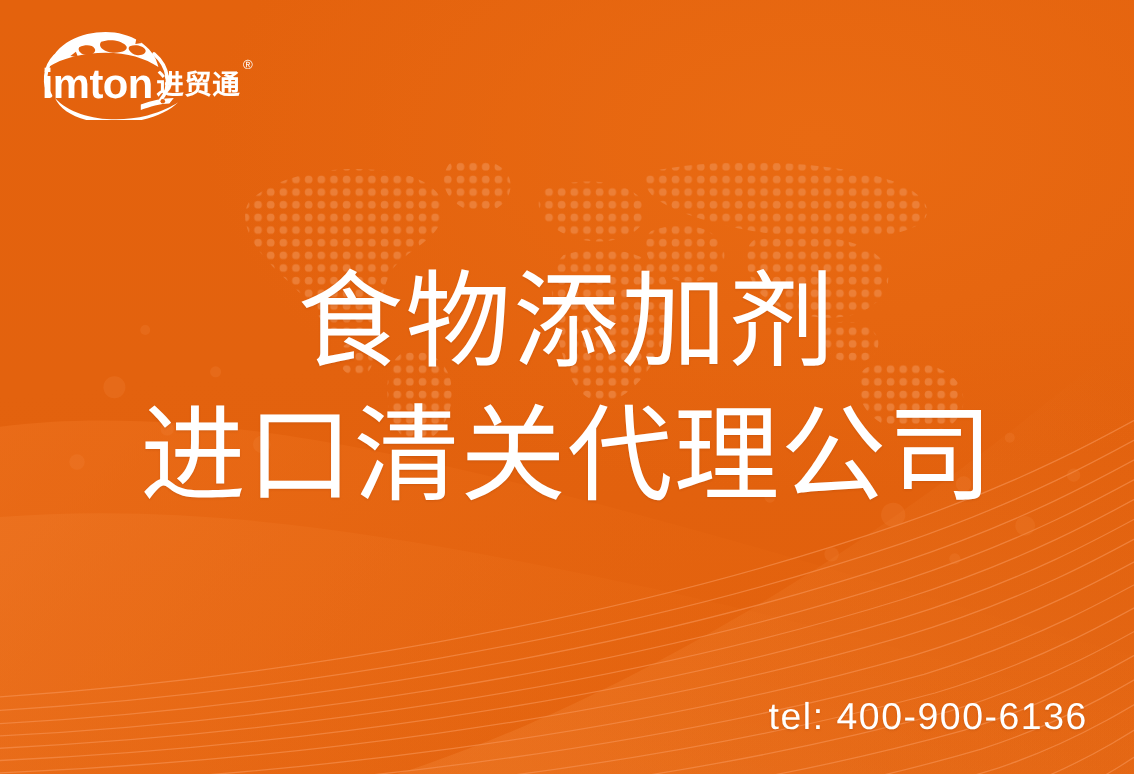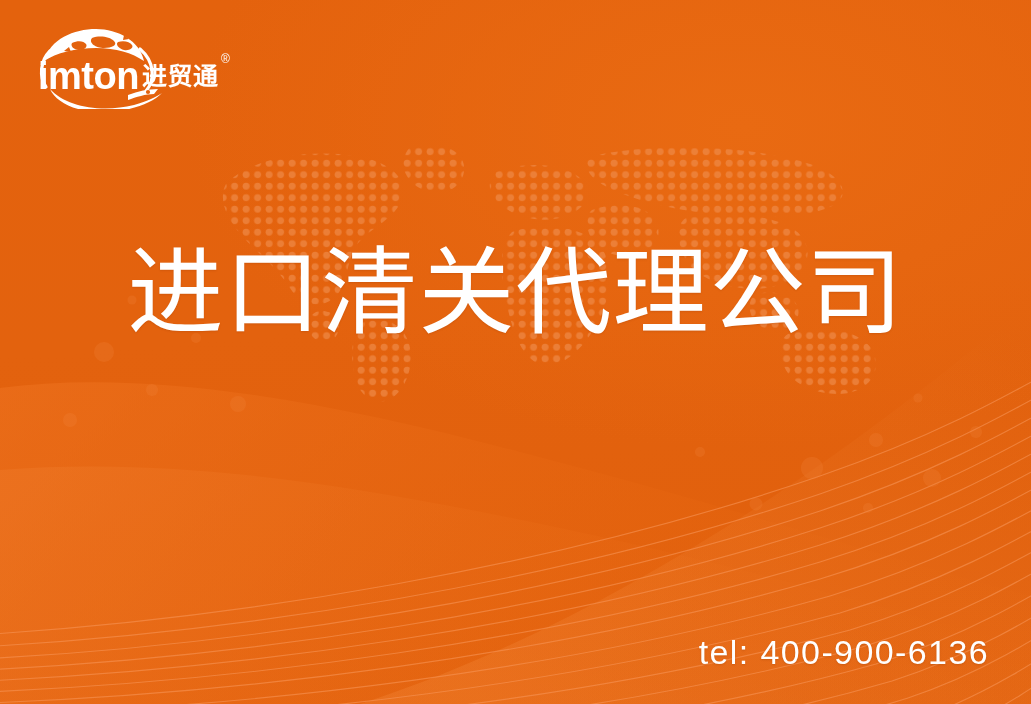--- a/index.html
+++ b/index.html
@@ -241,18 +241,19 @@
 
     <g>
       <path d="M 14,62 C 30,80 66,86 98,78 C 112,74 120,70 126,66
                C 116,76 96,84 70,85 C 42,86 20,76 14,62 Z" fill="#ffffff"></path>
       <path d="M 92,68 C 102,64 112,62 122,62 L 118,67 C 110,67 100,70 92,73 Z" fill="#ffffff"></path>
       <circle cx="112" cy="65" r="2.1" fill="#e3620e"></circle>
     </g>
   </svg>
 
   <div class="headline">
+    <span class="headline-line line-1">食物添加剂</span>
     <span class="headline-line line-2">进口清关代理公司</span>
   </div>
 
   <div class="tel">tel: 400-900-6136</div>
 
 </div>
 
 </body></html>

